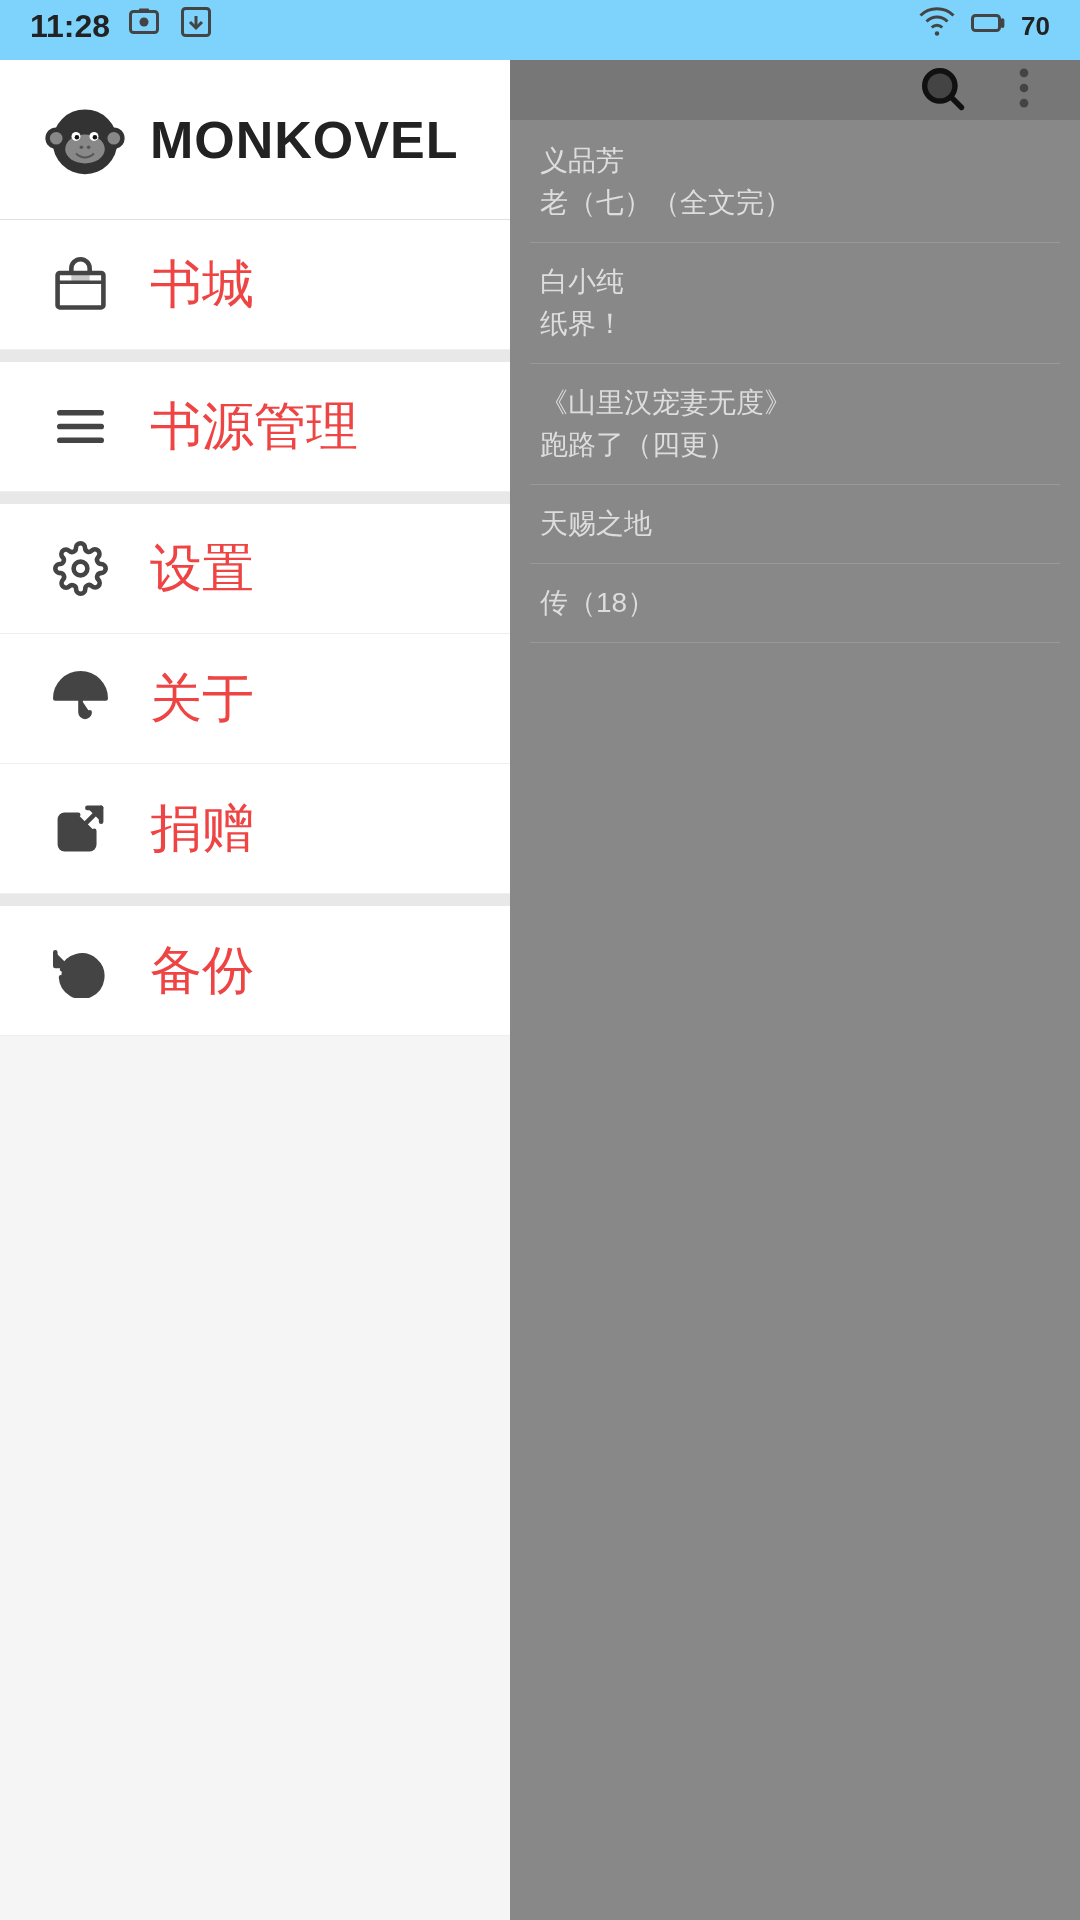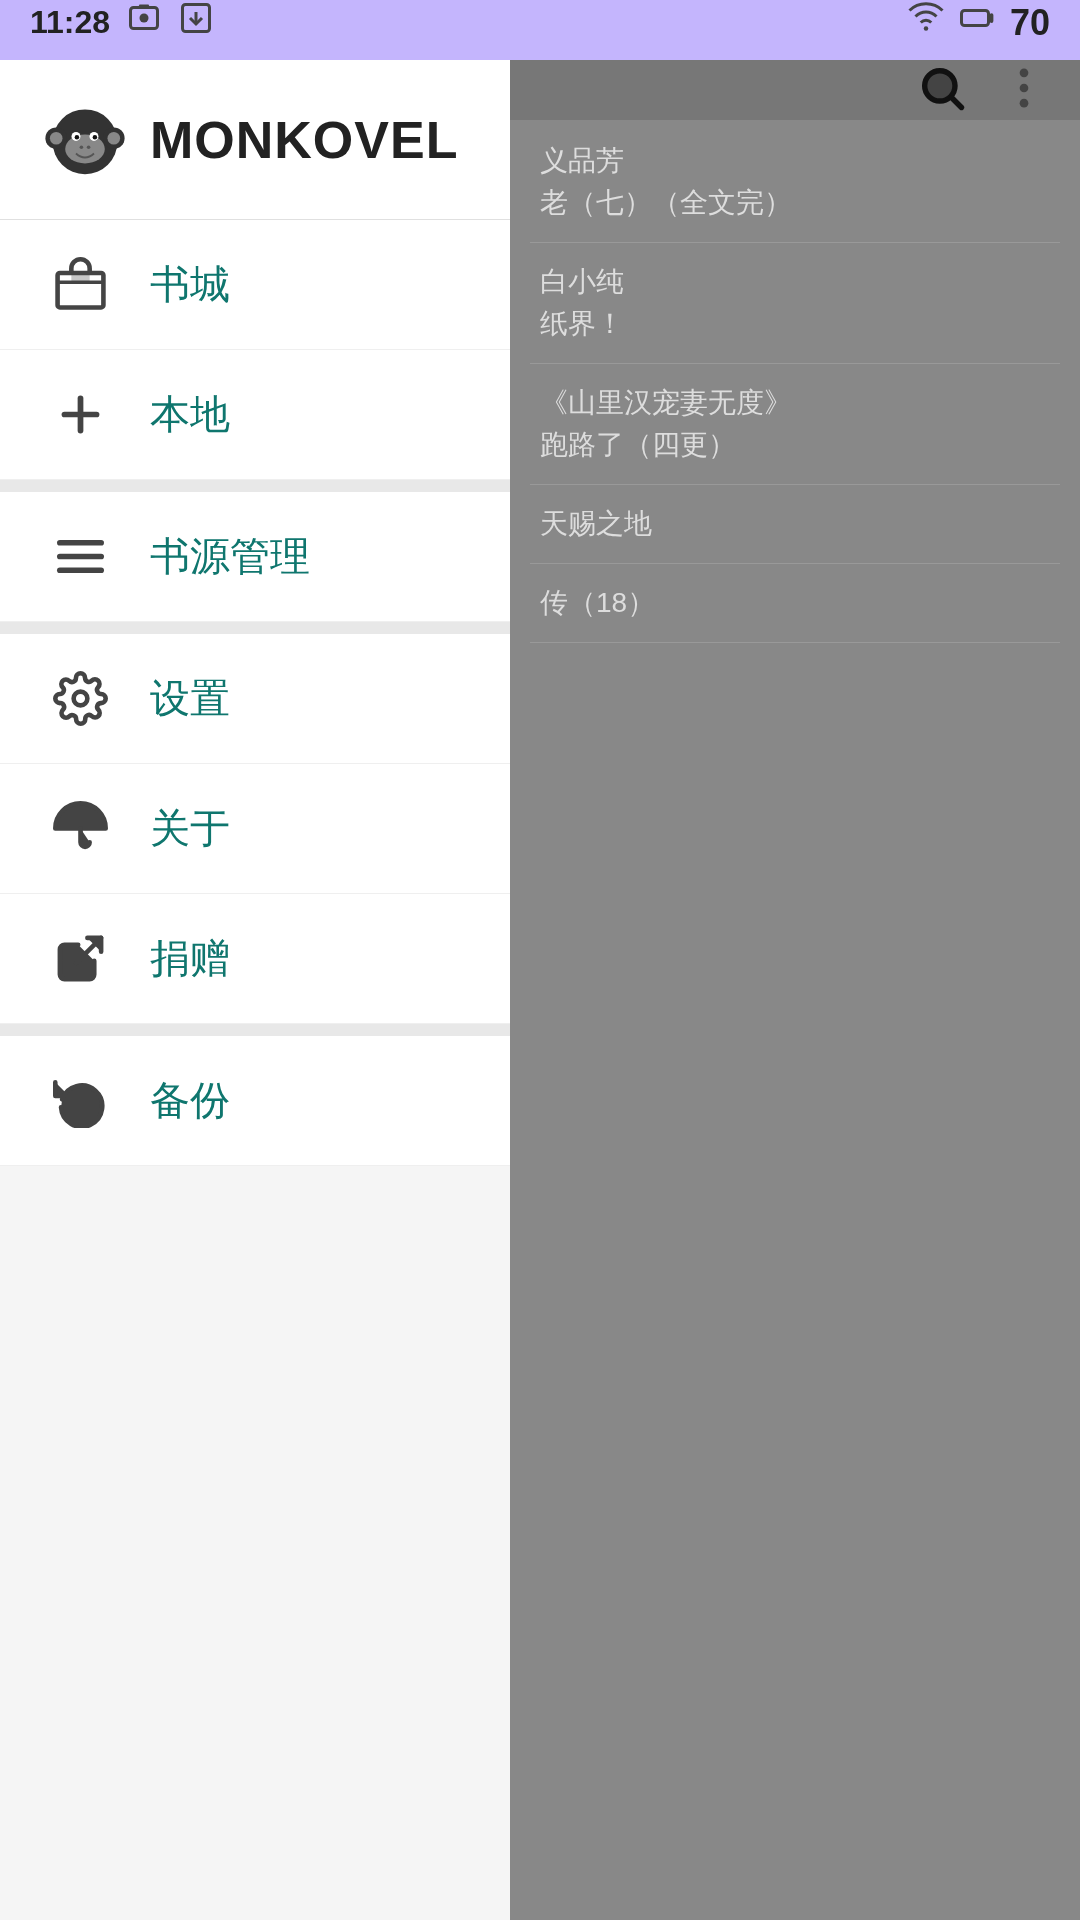--- a/index.html
+++ b/index.html
@@ -11,40 +11,40 @@
       overflow: hidden;
       position: relative;
       background: #888;
     }
 
     
     .status-bar {
       position: absolute;
       top: 0; left: 0; right: 0;
       height: 60px;
-      background: #c4b5fd;
-      display: flex;
-      align-items: flex-start;
+      background: #7dd3fc;
+      display: flex;
+      align-items: flex-end;
       justify-content: space-between;
-      padding: 0 30px;
+      padding: 12px 30px;
       z-index: 100;
     }
     .status-left {
       display: flex;
       align-items: center;
       gap: 16px;
       font-size: 32px;
       font-weight: bold;
       color: #222;
     }
     .status-right {
       display: flex;
       align-items: center;
       gap: 14px;
-      font-size: 36px;
+      font-size: 26px;
       font-weight: bold;
       color: #222;
     }
 
     
     .main-panel {
       position: absolute;
       top: 0; left: 510px; right: 0;
       bottom: 0;
       background: #888;
@@ -121,22 +121,22 @@
       cursor: pointer;
       gap: 40px;
     }
     .menu-icon {
       width: 60px;
       display: flex;
       align-items: center;
       justify-content: center;
     }
     .menu-label {
-      font-size: 40px;
-      color: #0f766e;
+      font-size: 52px;
+      color: #ef4444;
       font-weight: 500;
     }
 
     
     svg {
       fill: #444;
     }
   </style>
 </head>
 <body>
@@ -242,29 +242,20 @@
         <svg width="55" height="55" viewBox="0 0 24 24">
             <rect x="2" y="7" width="20" height="15" rx="1" fill="none" stroke="#444" stroke-width="2"></rect>
             <path d="M16 7V5a4 4 0 0 0-8 0v2" fill="none" stroke="#444" stroke-width="2"></path>
             <rect x="8" y="7" width="8" height="4" fill="#444" opacity="0.3"></rect>
             <line x1="2" y1="11" x2="22" y2="11" stroke="#444" stroke-width="1.5"></line>
           </svg>
       </span>
       <span class="menu-label">书城</span>
     </div>
 
-    <div class="menu-item">
-      <span class="menu-icon">
-        <svg width="55" height="55" viewBox="0 0 24 24">
-            <line x1="12" y1="5" x2="12" y2="19" stroke="#444" stroke-width="2.5" stroke-linecap="round"></line>
-            <line x1="5" y1="12" x2="19" y2="12" stroke="#444" stroke-width="2.5" stroke-linecap="round"></line>
-          </svg>
-      </span>
-      <span class="menu-label">本地</span>
-    </div>
 
     <div class="menu-divider"></div>
 
     <div class="menu-item">
       <span class="menu-icon">
         <svg width="55" height="55" viewBox="0 0 24 24">
             <line x1="3" y1="6" x2="21" y2="6" stroke="#444" stroke-width="2.5" stroke-linecap="round"></line>
             <line x1="3" y1="12" x2="21" y2="12" stroke="#444" stroke-width="2.5" stroke-linecap="round"></line>
             <line x1="3" y1="18" x2="21" y2="18" stroke="#444" stroke-width="2.5" stroke-linecap="round"></line>
           </svg>

